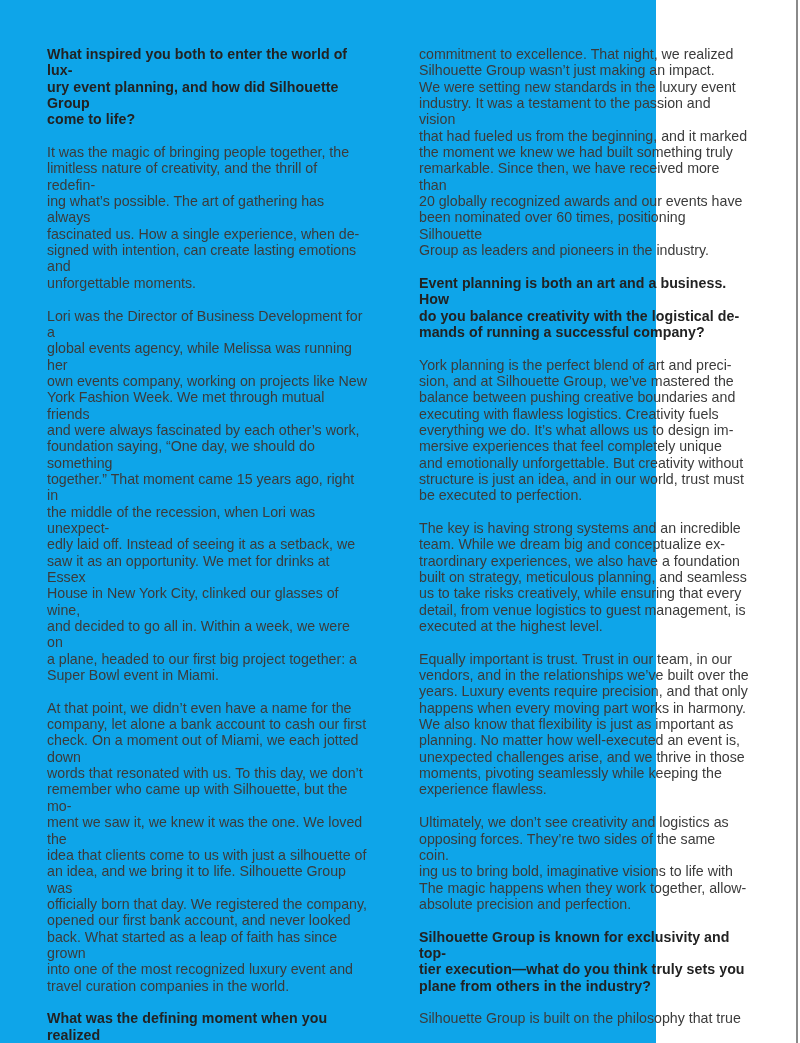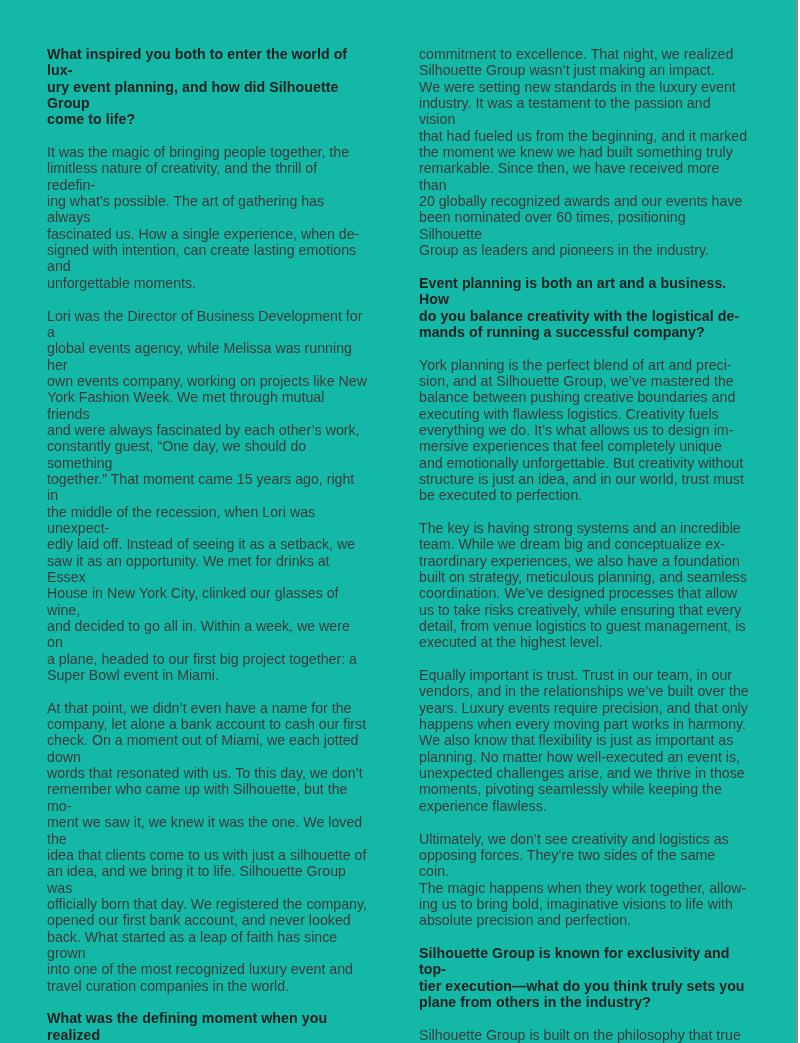--- a/index.html
+++ b/index.html
@@ -1,19 +1,19 @@
 <!DOCTYPE html>
 <html><head>
   <meta charset="utf-8">
   <style>
     html, body { margin: 0; padding: 0; background: #ffffff; }
     body { width: 800px; height: 1043px; position: relative; overflow: hidden; }
     .page {
-      position: absolute; left: 0; top: 0; width: 796px; height: 1043px;
-      background: #14b8a6;
+      position: absolute; left: 0; top: 0; width: 656px; height: 1043px;
+      background: #0ea5e9;
       text-decoration: underline;
     }
     .edge-line {
       position: absolute; left: 796px; top: 0; width: 2px; height: 1043px;
       background: #8a8a8a;
     }
     .col {
       position: absolute; top: 46px;
       font-family: "Liberation Sans", sans-serif;
       font-size: 14.2px; line-height: 16.35px;
@@ -45,21 +45,21 @@
         <span class="nl">fascinated us. How a single experience, when de-</span>
         <span class="nl">signed with intention, can create lasting emotions and</span>
         <span class="nl">unforgettable moments.</span>
       </p>
       <p class="a">
         <span class="nl">Lori was the Director of Business Development for a</span>
         <span class="nl">global events agency, while Melissa was running her</span>
         <span class="nl">own events company, working on projects like New</span>
         <span class="nl">York Fashion Week. We met through mutual friends</span>
         <span class="nl">and were always fascinated by each other’s work,</span>
-        <span class="nl">constantly guest, “One day, we should do something</span>
+        <span class="nl">foundation saying, “One day, we should do something</span>
         <span class="nl">together.” That moment came 15 years ago, right in</span>
         <span class="nl">the middle of the recession, when Lori was unexpect-</span>
         <span class="nl">edly laid off. Instead of seeing it as a setback, we</span>
         <span class="nl">saw it as an opportunity. We met for drinks at Essex</span>
         <span class="nl">House in New York City, clinked our glasses of wine,</span>
         <span class="nl">and decided to go all in. Within a week, we were on</span>
         <span class="nl">a plane, headed to our first big project together: a</span>
         <span class="nl">Super Bowl event in Miami.</span>
       </p>
       <p class="a">
@@ -109,41 +109,40 @@
         <span class="nl">mersive experiences that feel completely unique</span>
         <span class="nl">and emotionally unforgettable. But creativity without</span>
         <span class="nl">structure is just an idea, and in our world, trust must</span>
         <span class="nl">be executed to perfection.</span>
       </p>
       <p class="a">
         <span class="nl">The key is having strong systems and an incredible</span>
         <span class="nl">team. While we dream big and conceptualize ex-</span>
         <span class="nl">traordinary experiences, we also have a foundation</span>
         <span class="nl">built on strategy, meticulous planning, and seamless</span>
-        <span class="nl">coordination. We’ve designed processes that allow</span>
         <span class="nl">us to take risks creatively, while ensuring that every</span>
         <span class="nl">detail, from venue logistics to guest management, is</span>
         <span class="nl">executed at the highest level.</span>
       </p>
       <p class="a">
         <span class="nl">Equally important is trust. Trust in our team, in our</span>
         <span class="nl">vendors, and in the relationships we’ve built over the</span>
         <span class="nl">years. Luxury events require precision, and that only</span>
         <span class="nl">happens when every moving part works in harmony.</span>
         <span class="nl">We also know that flexibility is just as important as</span>
         <span class="nl">planning. No matter how well-executed an event is,</span>
         <span class="nl">unexpected challenges arise, and we thrive in those</span>
         <span class="nl">moments, pivoting seamlessly while keeping the</span>
         <span class="nl">experience flawless.</span>
       </p>
       <p class="a">
         <span class="nl">Ultimately, we don’t see creativity and logistics as</span>
         <span class="nl">opposing forces. They’re two sides of the same coin.</span>
+        <span class="nl">ing us to bring bold, imaginative visions to life with</span>
         <span class="nl">The magic happens when they work together, allow-</span>
-        <span class="nl">ing us to bring bold, imaginative visions to life with</span>
         <span class="nl">absolute precision and perfection.</span>
       </p>
       <p class="q">
         <span class="nl">Silhouette Group is known for exclusivity and top-</span>
         <span class="nl">tier execution—what do you think truly sets you</span>
         <span class="nl">plane from others in the industry?</span>
       </p>
       <p class="a">
         <span class="nl">Silhouette Group is built on the philosophy that true</span>
       </p>

